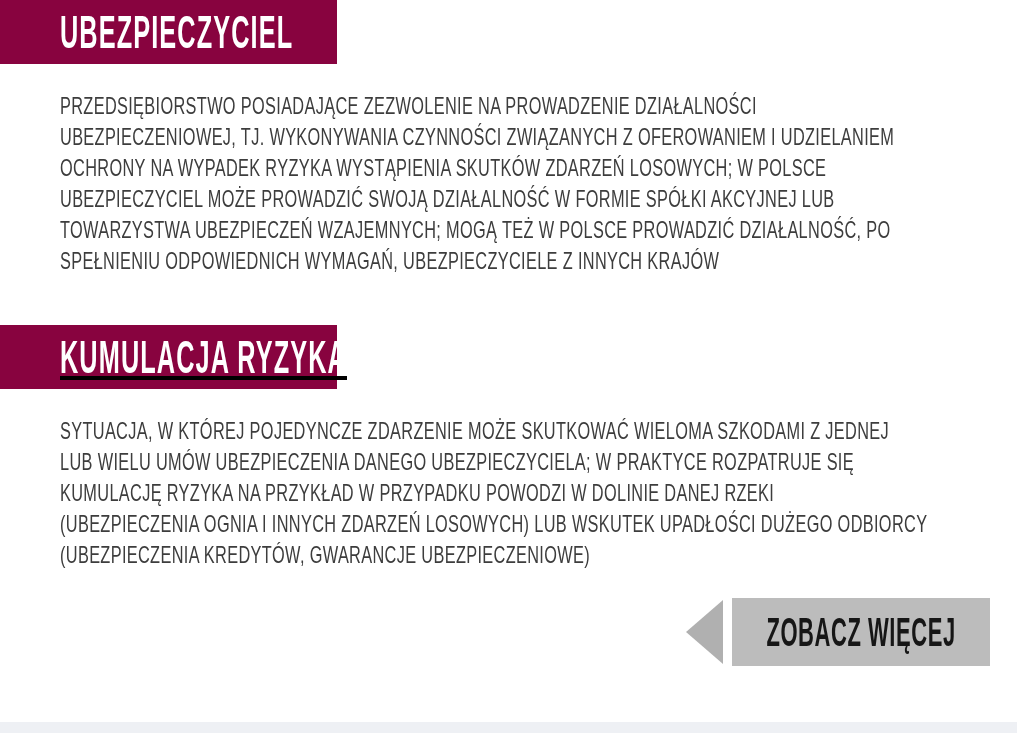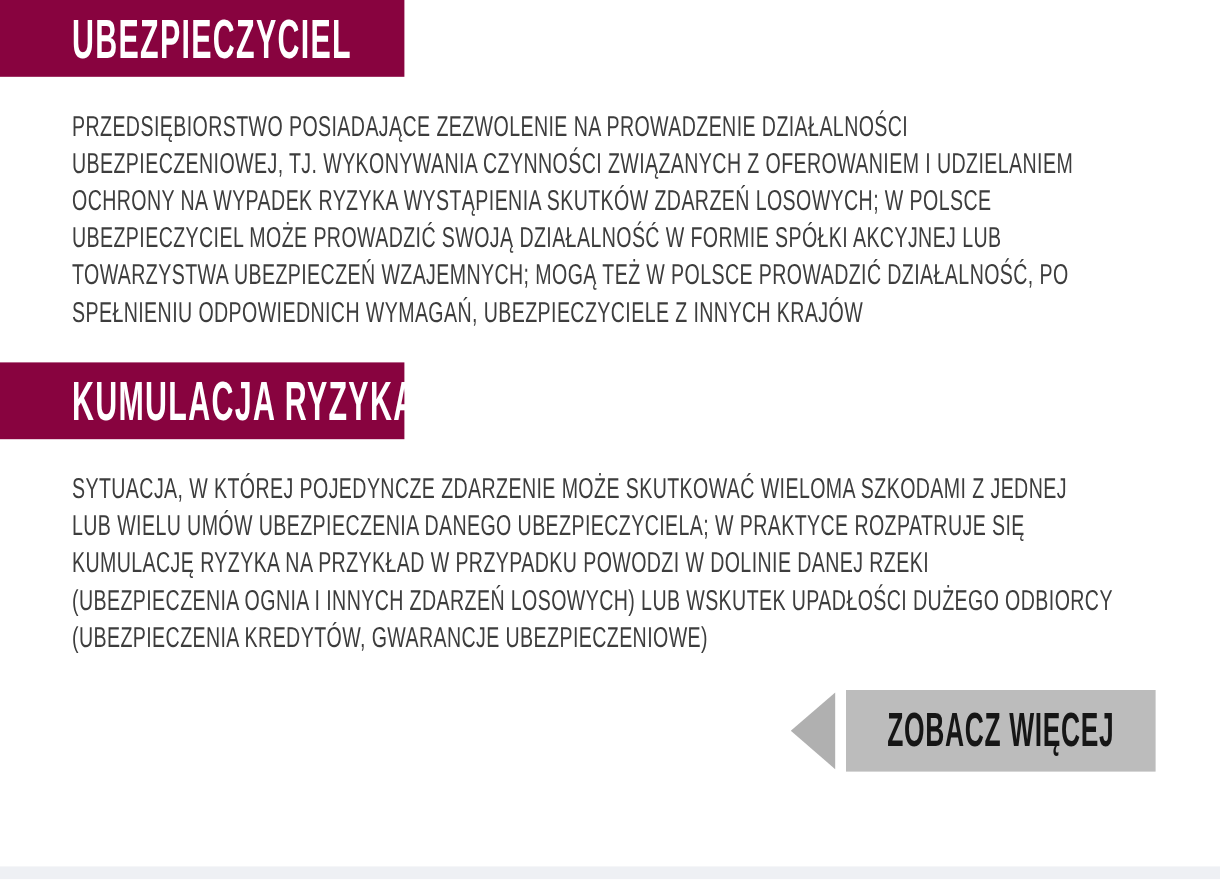--- a/index.html
+++ b/index.html
@@ -17,21 +17,21 @@
   }
   
   .banner {
     width: 337px; height: 64px;
     background: #88033f;
     display: flex; align-items: center;
     box-sizing: border-box;
     padding-left: 60px;
   }
   .banner-1 { }
-  .banner-2 { margin-top: 26px; }
+  .banner-2 { margin-top: 49px; text-decoration: underline; }
   .banner-text {
     color: #ffffff;
     font-weight: 700;
     font-size: 46px;
     line-height: 1;
     letter-spacing: 2px;
     white-space: nowrap;
     display: inline-block;
     transform: scaleX(0.55);
     transform-origin: left center;
@@ -49,21 +49,21 @@
     transform: scaleX(0.68);
     transform-origin: left top;
   }
   
   .see-more-row {
     margin-top: 28px;
     height: 68px;
     display: flex;
     justify-content: flex-end;
     align-items: center;
-    padding-right: 54px;
+    padding-right: 27px;
   }
   .arrow-left {
     width: 0; height: 0;
     border-top: 32px solid transparent;
     border-bottom: 32px solid transparent;
     border-right: 37px solid #b0b0b0;
     margin-right: 9px;
   }
   .see-more-btn {
     width: 258px; height: 68px;

